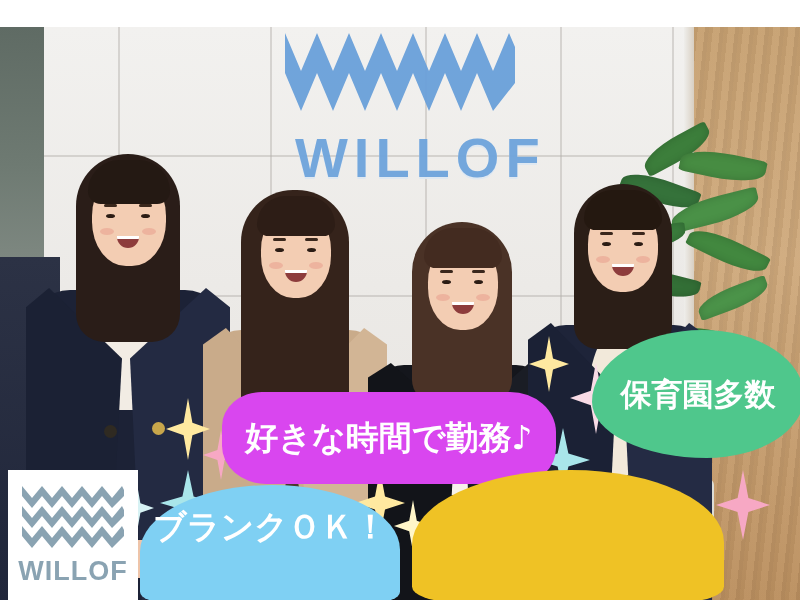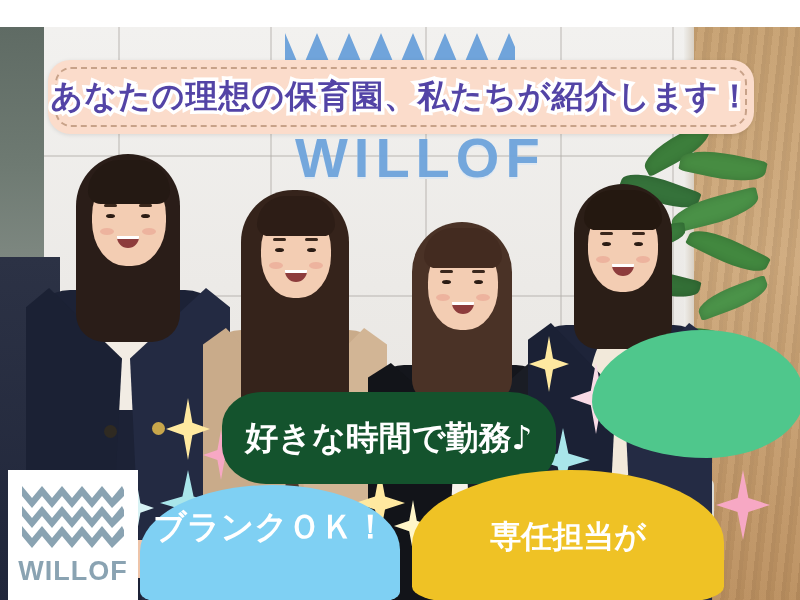--- a/index.html
+++ b/index.html
@@ -72,21 +72,21 @@
     letter-spacing:1px;
     -webkit-text-stroke:7px #ffffff;paint-order:stroke fill;}
 
   
   .bubble{position:absolute;display:flex;flex-direction:column;align-items:center;
      justify-content:center;color:#fff;font-family:"DejaVu Sans",sans-serif;
      font-weight:700;text-align:center;line-height:1.18;}
 
   .bub-green{left:592px;top:330px;width:212px;height:128px;background:#4fc78c;
      border-radius:52% 48% 46% 54% / 56% 52% 48% 44%;font-size:31px;}
-  .bub-pink{left:222px;top:392px;width:334px;height:92px;background:#14532d;
+  .bub-pink{left:222px;top:392px;width:334px;height:92px;background:#d946ef;
      border-radius:40px 46px 38px 44px/34px 40px 36px 38px;font-size:33px;}
   .bub-blue{left:140px;top:485px;width:260px;height:118px;background:#7fd0f3;
      border-radius:54% 52% 12% 12% / 60% 58% 10% 10%;font-size:33px;}
   .bub-yellow{left:412px;top:470px;width:312px;height:132px;background:#efc225;
      border-radius:52% 50% 14% 14% / 58% 56% 12% 12%;font-size:31px;}
   .bubble span{display:block;}
 
   
   .spark{position:absolute;
      clip-path:polygon(50% 0%,60% 40%,100% 50%,60% 60%,50% 100%,40% 60%,0% 50%,40% 40%);}
@@ -242,38 +242,34 @@
   <div class="spark" style="left:203px;top:430px;width:36px;height:50px;background:#f7a8c4;"></div>
   <div class="spark" style="left:160px;top:470px;width:56px;height:66px;background:#a9e6ea;"></div>
   <div class="spark" style="left:529px;top:336px;width:40px;height:56px;background:#ffe9a0;"></div>
   <div class="spark" style="left:570px;top:362px;width:52px;height:72px;background:#f9dbe6;"></div>
   <div class="spark" style="left:536px;top:428px;width:54px;height:64px;background:#a9e6ea;"></div>
   <div class="spark" style="left:355px;top:470px;width:50px;height:66px;background:#ffe9a0;"></div>
   <div class="spark" style="left:394px;top:500px;width:38px;height:52px;background:#fff6c9;"></div>
   <div class="spark" style="left:716px;top:470px;width:54px;height:70px;background:#f7a8c4;"></div>
   <div class="spark" style="left:120px;top:484px;width:34px;height:48px;background:#d7f2f4;"></div>
 
-  <div class="banner">
-    <div class="dash"></div>
-    <div class="bannerTxt">あなたの理想の保育園、私たちが紹介します！</div>
-  </div>
 
   <div class="bubble bub-green">
+    <span>保育園多数</span>
   </div>
 
   <div class="bubble bub-pink">
     <span>好きな時間で勤務♪</span>
   </div>
 
   <div class="bubble bub-blue">
     <span style="margin-bottom:34px;">ブランクＯＫ！</span>
   </div>
 
   <div class="bubble bub-yellow">
-    <span>専任担当が</span>
   </div>
 
   <div class="logoBox">
     <svg class="logoZig" viewBox="0 0 102 64" preserveAspectRatio="none">
       <g fill="#8aa3b2">
         <polygon points="0,2 10,14 20,2 30,14 40,2 50,14 60,2 70,14 80,2 90,14 100,2 102,6 102,12 90,24 80,12 70,24 60,12 50,24 40,12 30,24 20,12 10,24 0,12"></polygon>
         <polygon points="0,22 10,34 20,22 30,34 40,22 50,34 60,22 70,34 80,22 90,34 100,22 102,26 102,32 90,44 80,32 70,44 60,32 50,44 40,32 30,44 20,32 10,44 0,32"></polygon>
         <polygon points="0,42 10,54 20,42 30,54 40,42 50,54 60,42 70,54 80,42 90,54 100,42 102,46 102,52 90,64 80,52 70,64 60,52 50,64 40,52 30,64 20,52 10,64 0,52"></polygon>
       </g>
     </svg>

